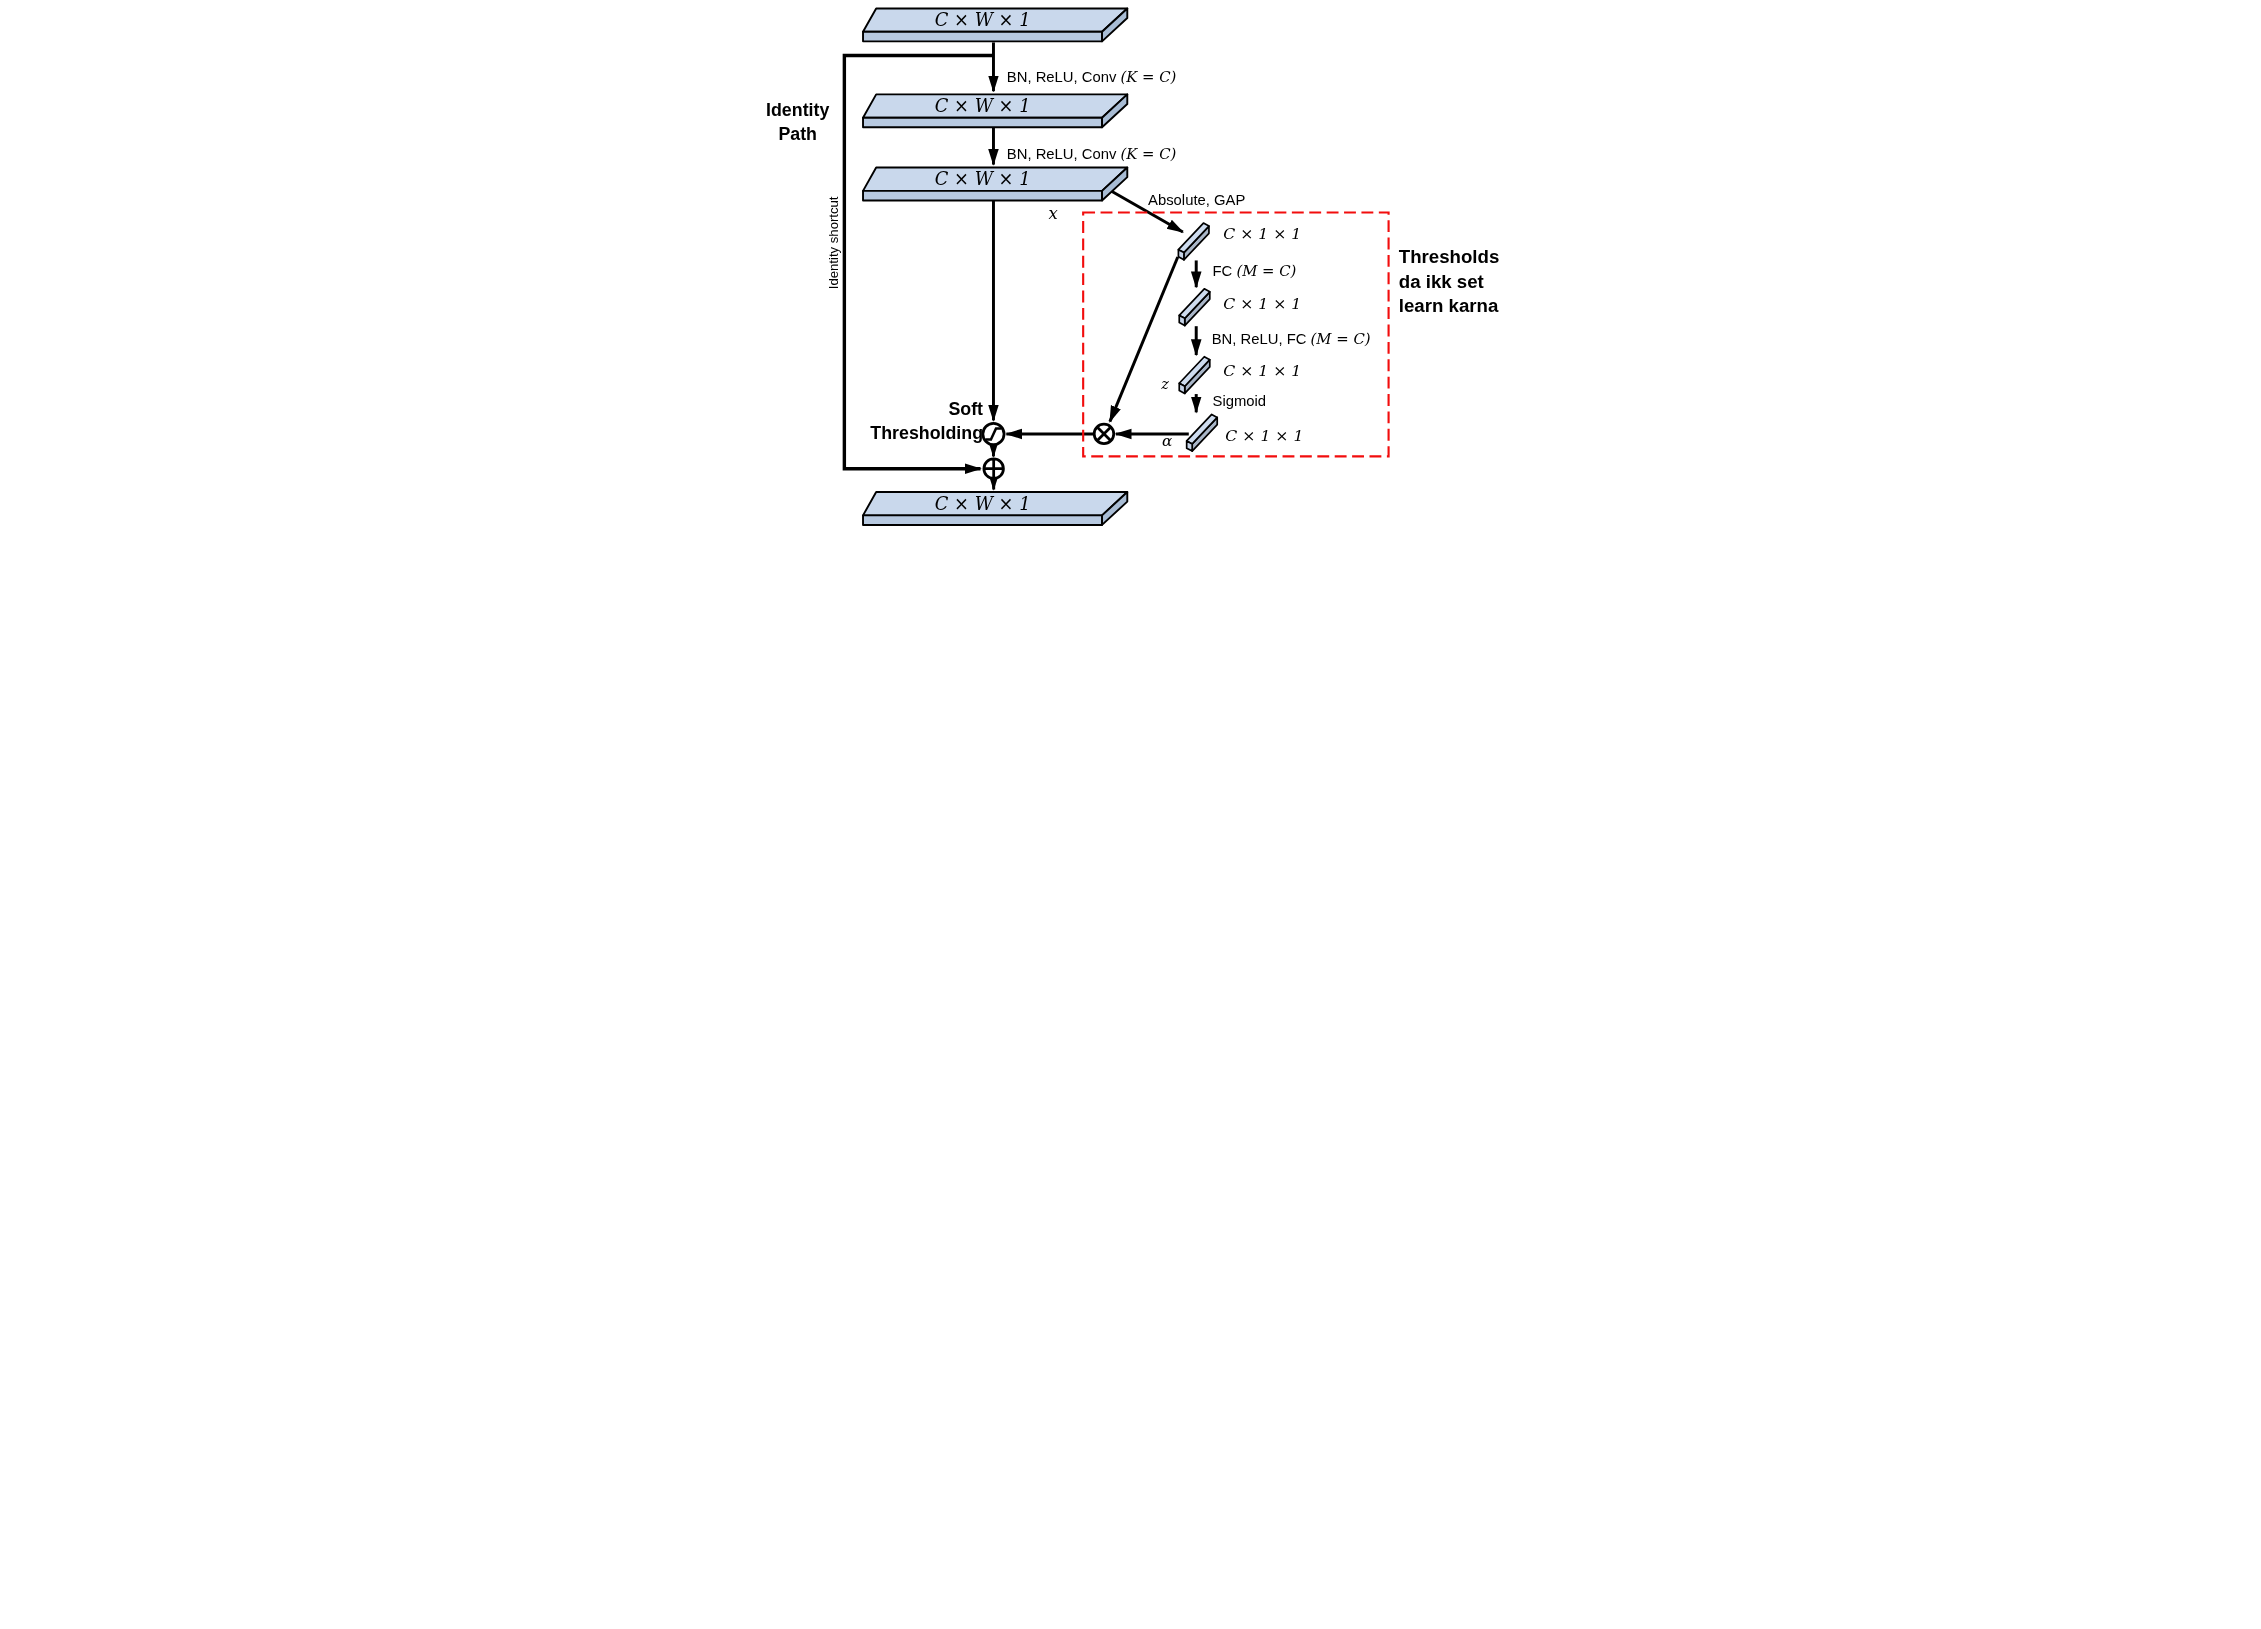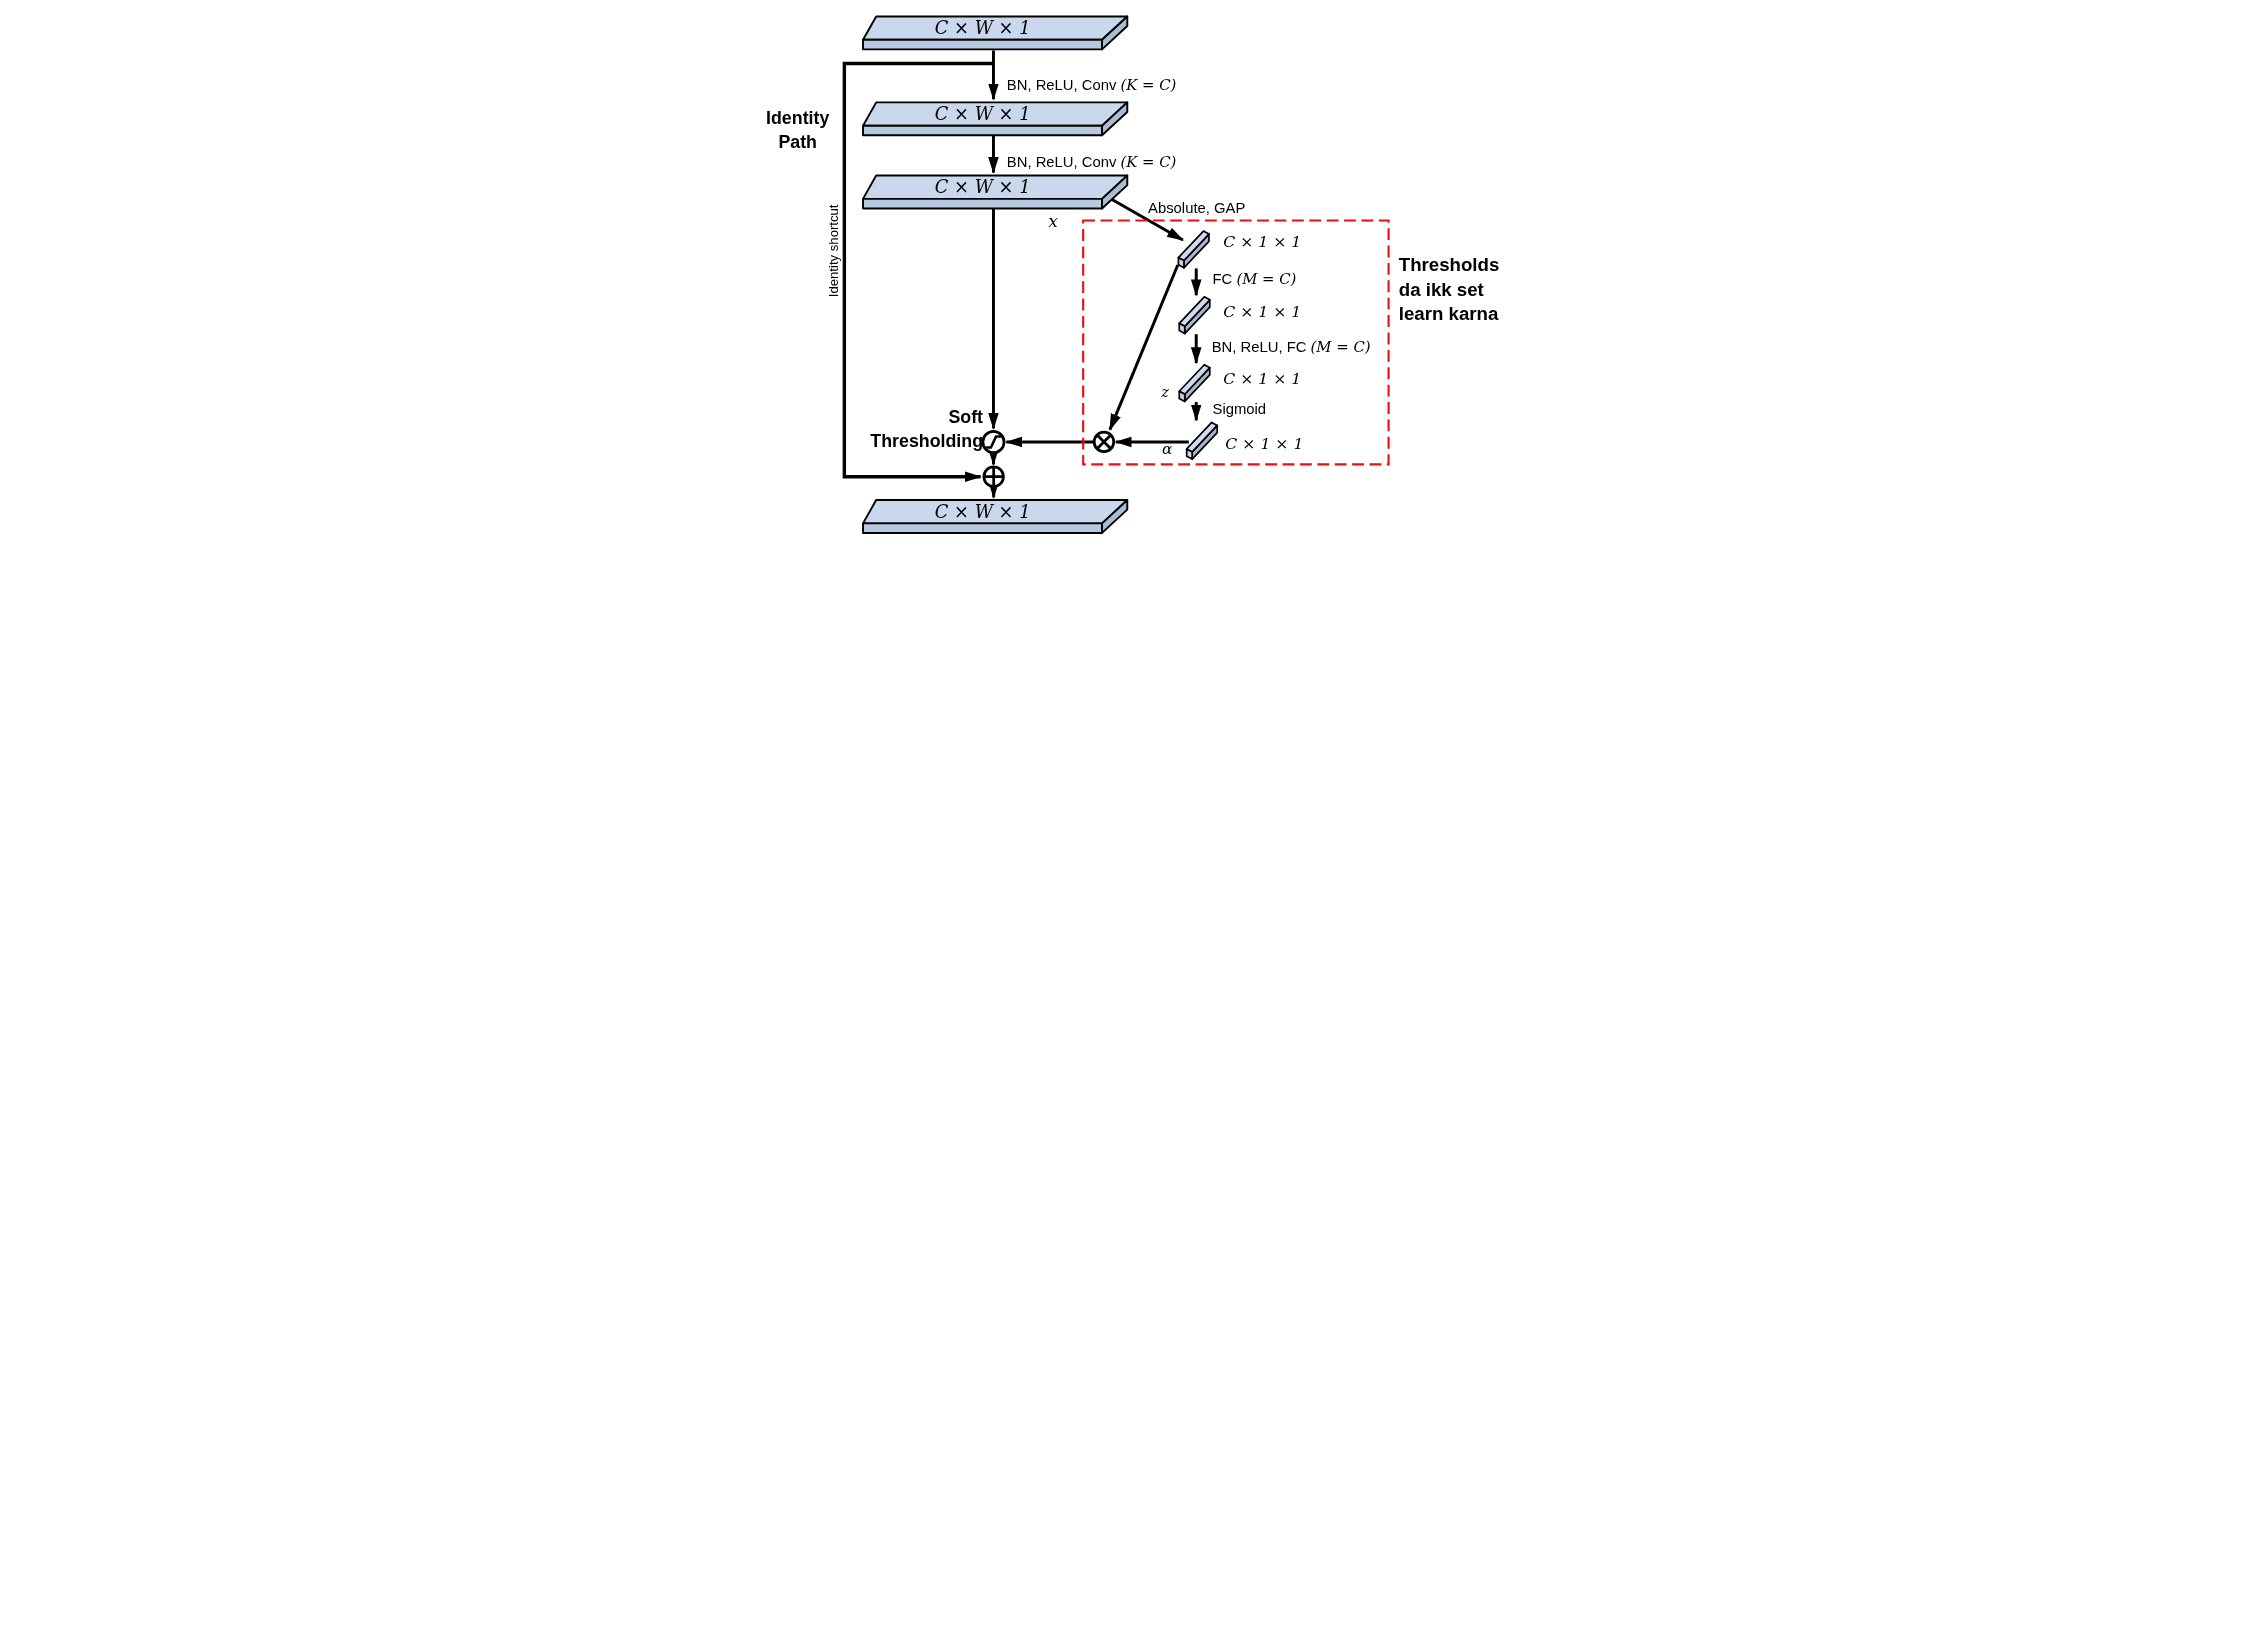--- a/index.html
+++ b/index.html
@@ -1,16 +1,16 @@
 <!DOCTYPE html>
 <html style="font-size:10.2px"><head>
 <meta charset="utf-8">
 <style>
   html,body{margin:0;padding:0;background:#ffffff;}
-  .stage{width:754px;max-width:100%;margin:8px auto;}
+  .stage{width:754px;max-width:100%;margin:0 auto;}
   svg{display:block;width:100%;height:auto;}
 
   
   .slab-poly{stroke:#000;stroke-width:9;stroke-linejoin:round;}
   .bar-poly{stroke:#000;stroke-width:8;stroke-linejoin:round;}
   .flow{stroke:#000;stroke-width:14;fill:none;}
   .flow-thick{stroke:#000;stroke-width:16;fill:none;}
   .op-circle{fill:#fff;stroke:#000;stroke-width:13;}
   .op-stroke{stroke:#000;stroke-width:13;fill:none;stroke-linecap:round;}
   .dashed-box{fill:none;stroke-width:10;stroke-dasharray:56 26;}

